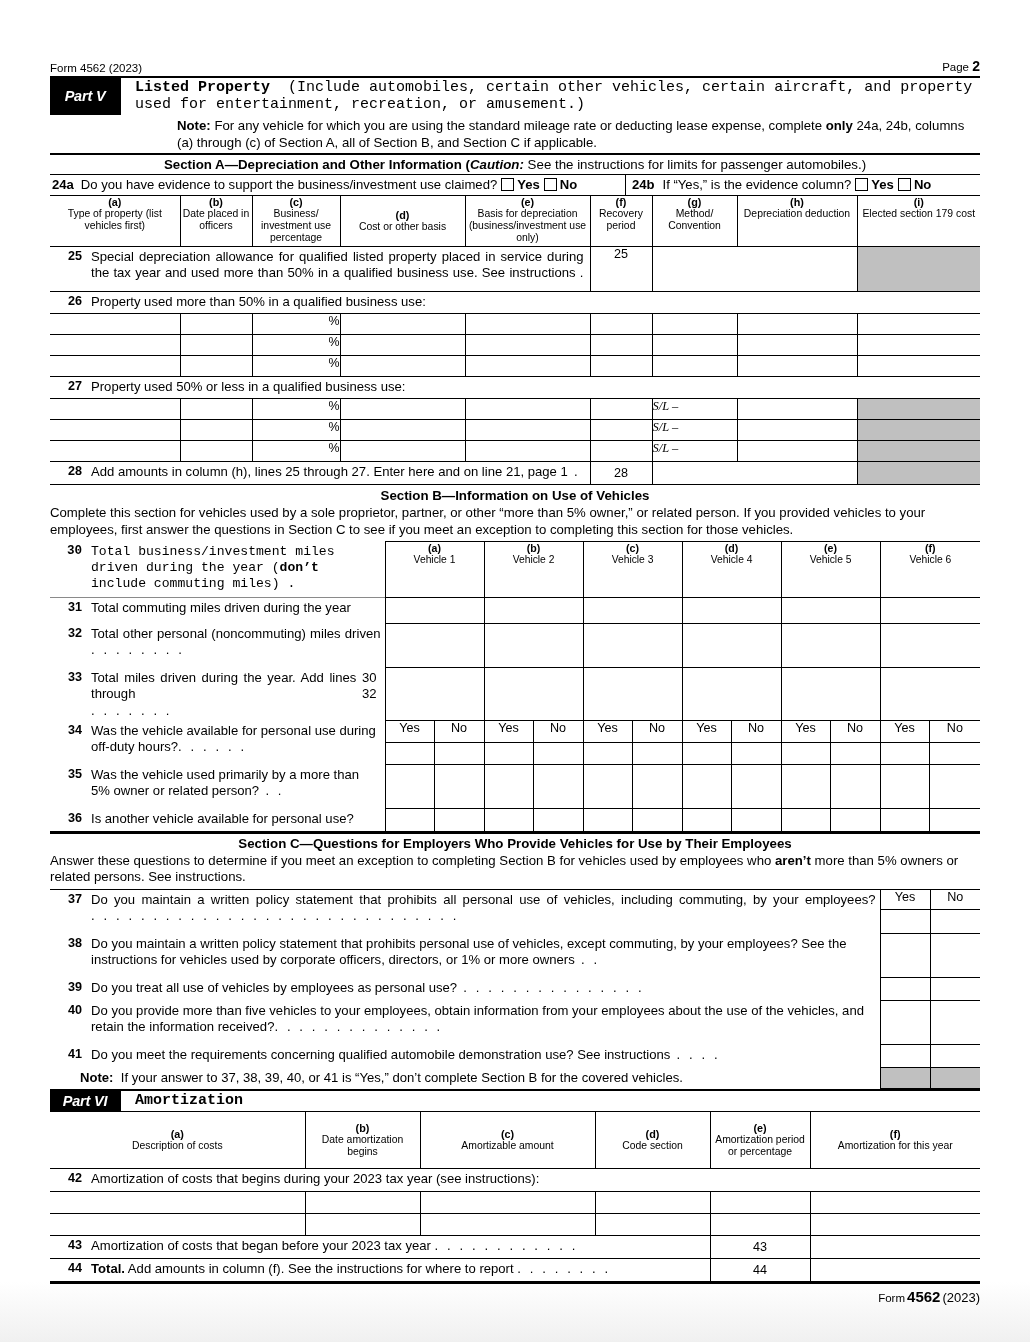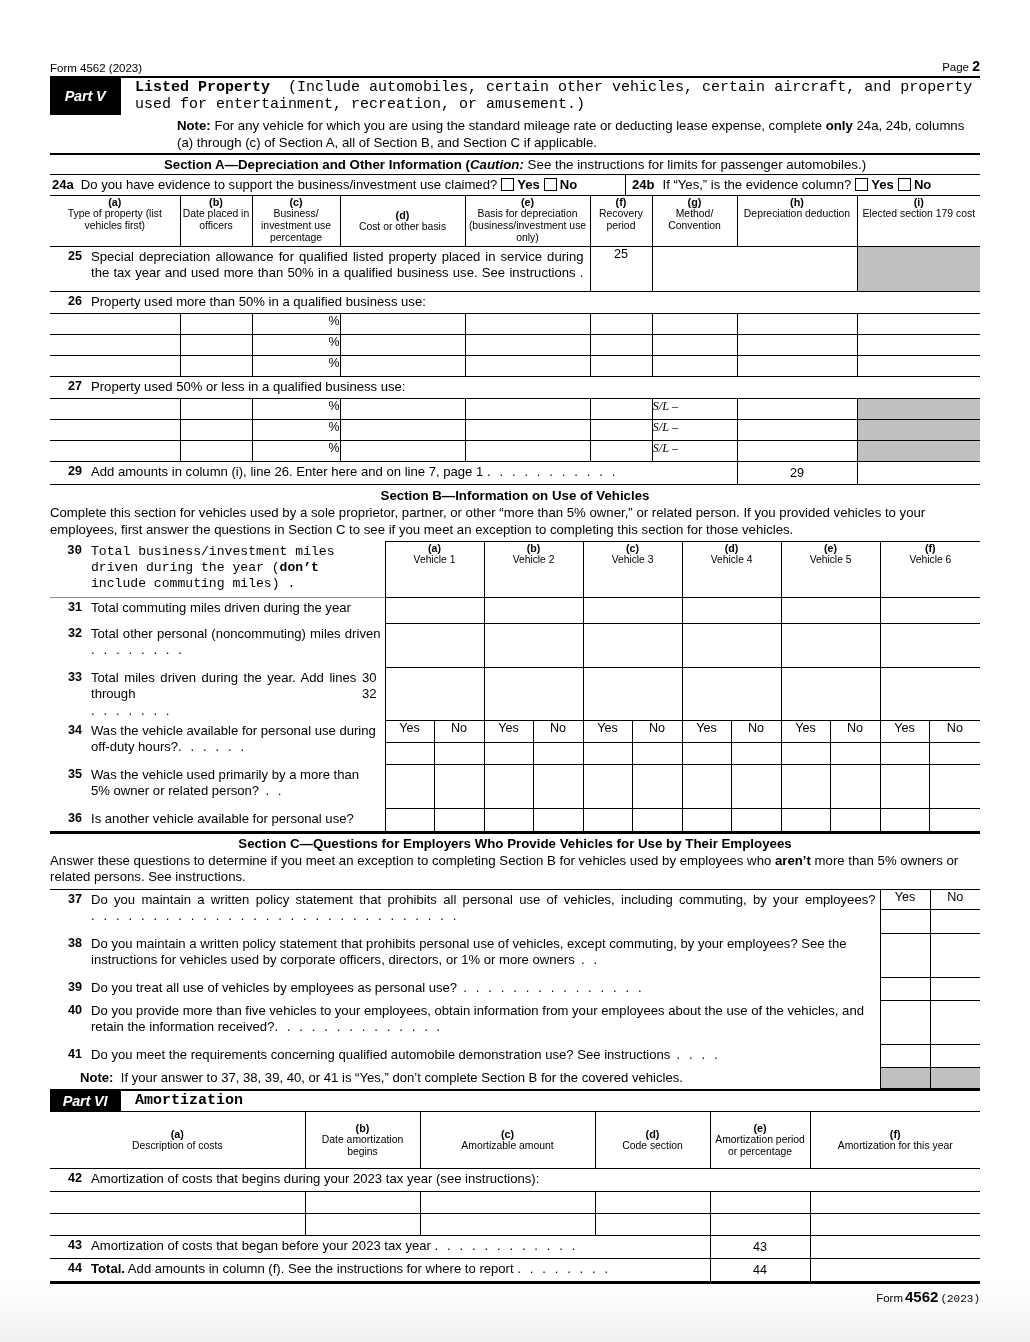--- a/index.html
+++ b/index.html
@@ -163,21 +163,21 @@
   .dots { letter-spacing: 2.6px; }
 
   .footer {
     display: flex;
     justify-content: flex-end;
     align-items: baseline;
     font-size: 11.5px;
     padding-top: 4px;
   }
   .footer .big { font-size: 15px; font-weight: bold; padding: 0 2px; }
-  .footer .yr { font-size: 11px; font-family: Liberation Mono, monospace; }
+  .footer .yr { font-size: 13px; }
 </style>
 </head>
 <body>
 
 <div id="page">
   <div id="sheet">
 
     <div class="topline">
       <div>Form 4562 (2023)</div>
       <div class="pg">
@@ -372,33 +372,34 @@
         <td class="greyT"></td>
         <td class="pct greyT">%</td>
         <td class="greyT"></td>
         <td class="greyT"></td>
         <td class="greyT"></td>
         <td class="sl">S/L –</td>
         <td class="greyT"></td>
         <td class="grey noR"></td>
       </tr>
 
-
-      <tr>
-        <td class="noL" colspan="7" style="height:22px">
-          <div style="display:flex;">
-            <div class="lineno" style="width:26px">29</div>
+      <tr>
+        <td class="noL" colspan="5" style="height:22px">
+          <div style="display:flex;">
+            <div class="lineno" style="width:26px">28</div>
             <div class="linetext">
-              <span>Add amounts in column (i), line 26. Enter here and on line 7, page 1</span> <span class="dots">. . . . . . . . . . .</span>
-            </div>
-          </div>
-        </td>
-        <td class="lnbox" style="vertical-align:middle">29</td>
-        <td class="noR"></td>
-      </tr>
+              <span>Add amounts in column (h), lines 25 through 27. Enter here and on line 21, page 1</span><span class="dots">   .</span>
+            </div>
+          </div>
+        </td>
+        <td class="lnbox" style="vertical-align:middle">28</td>
+        <td colspan="2"></td>
+        <td class="grey noR"></td>
+      </tr>
+
     </tbody>
       </table>
 
     <div class="sec-hdr" style="padding-top:3px;">Section B—Information on Use of Vehicles</div>
     <div class="bodytext" style="padding-bottom:3px;">Complete this section for vehicles used by a sole proprietor, partner, or other “more than 5% owner,” or related person. If you provided vehicles to your employees, first answer the questions in Section C to see if you meet an exception to completing this section for those vehicles.</div>
 
     <table class="grid">
       <colgroup>
         <col style="width:335px">
         <col style="width:49px">

